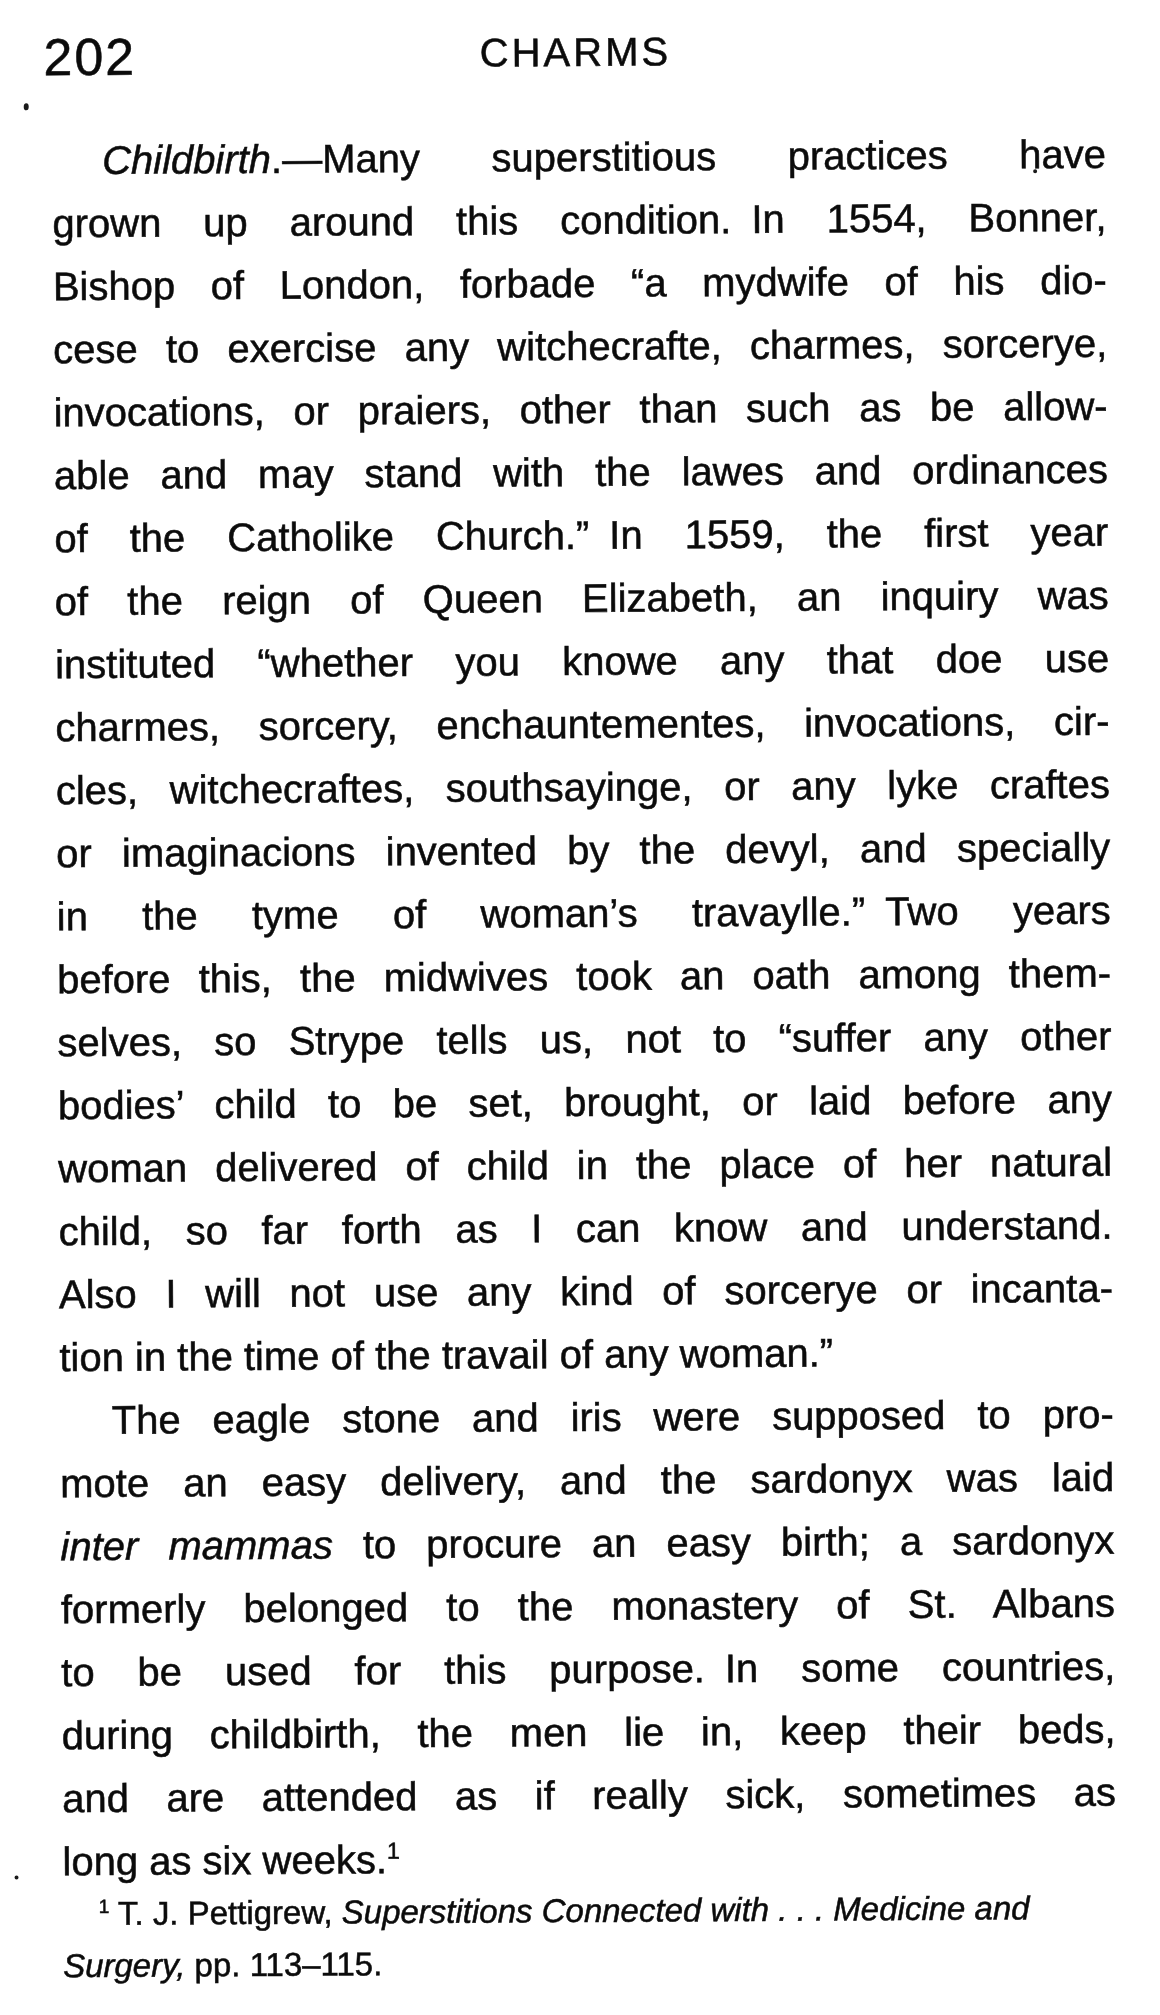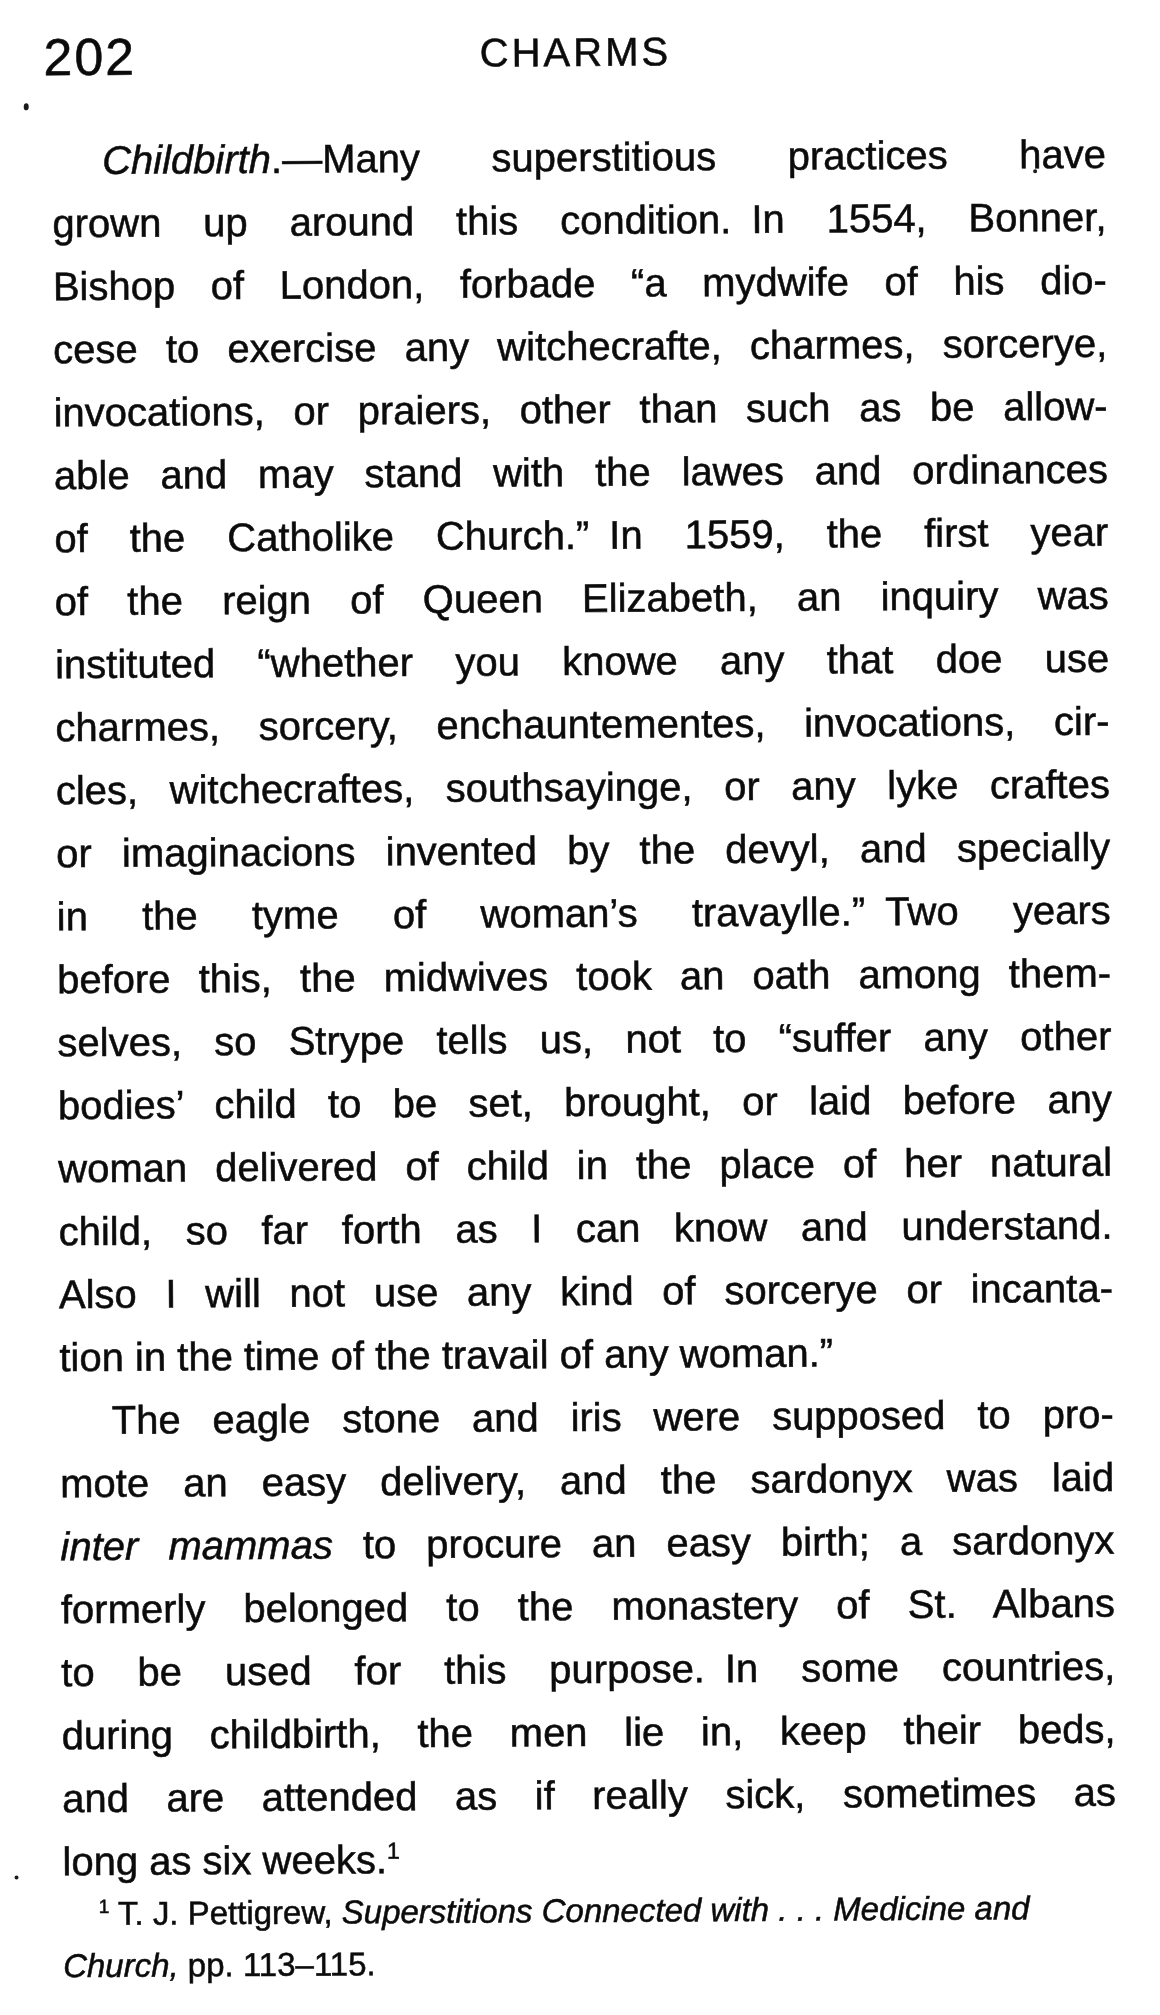--- a/index.html
+++ b/index.html
@@ -114,20 +114,20 @@
       <div class="line"><span class="it">inter mammas</span><span> to procure an easy birth; a sardonyx</span></div>
       <div class="line">formerly belonged to the monastery of St. Albans</div>
       <div class="line">to be used for this purpose. In some countries,</div>
       <div class="line">during childbirth, the men lie in, keep their beds,</div>
       <div class="line">and are attended as if really sick, sometimes as</div>
       <div class="line pend"><span>long as six weeks.</span><sup>1</sup></div>
     </div>
 
     <div class="footnote">
       <div class="fn-line1"><sup>1</sup><span> T. J. Pettigrew, </span><span class="it">Superstitions Connected with . . . Medicine and</span></div>
-      <div class="fn-line2"><span class="it">Church,</span><span> pp. 113–115.</span></div>
+      <div class="fn-line2"><span class="it">Surgery,</span><span> pp. 113–115.</span></div>
     </div>
 
     <div class="speck s1"></div>
     <div class="speck s2"></div>
     <div class="speck s3"></div>
   </div>
 </div>
 
 </body></html>

